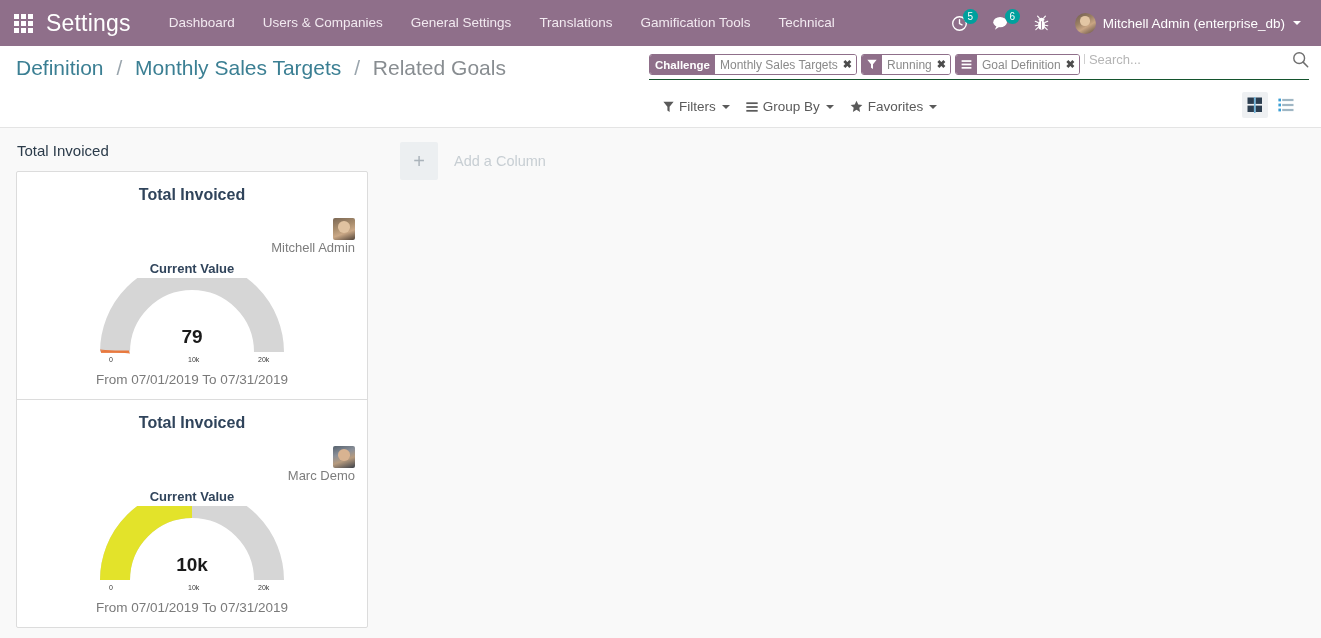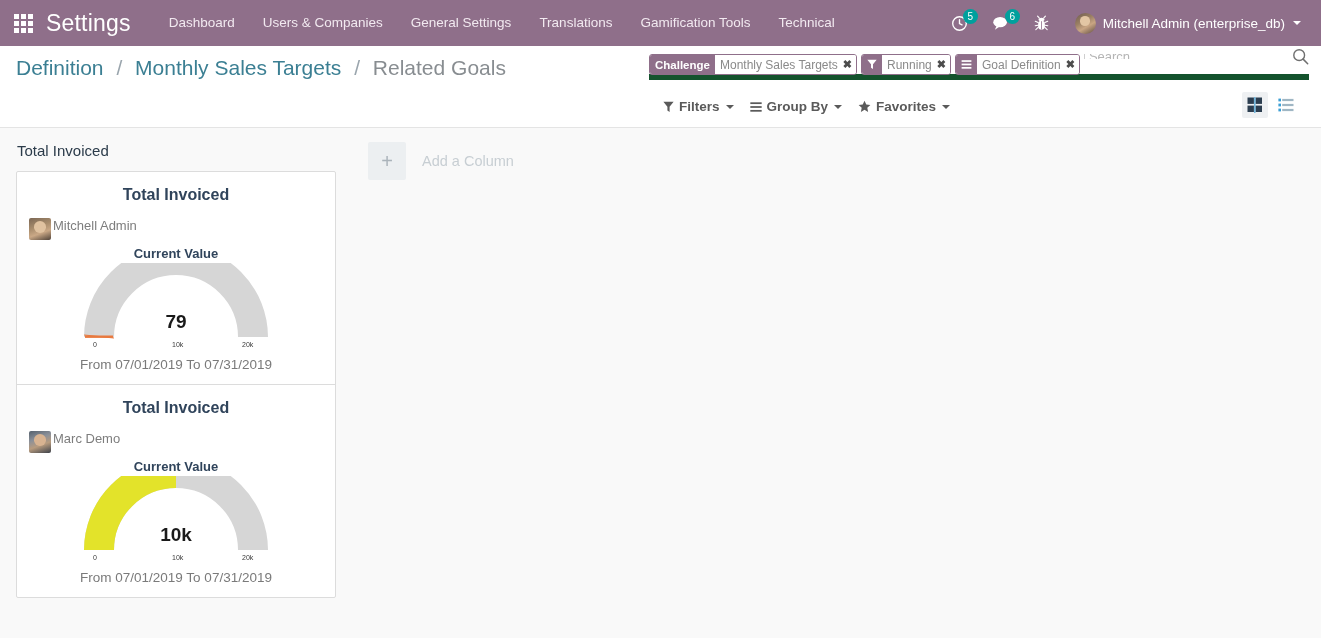--- a/index.html
+++ b/index.html
@@ -133,21 +133,21 @@
 
   
   .search-area {
     position: absolute;
     right: 12px; top: 8px;
     width: 660px;
   }
   .search-row {
     display: flex;
     align-items: stretch;
-    border-bottom: 6px solid #14532d;
+    border-bottom: 1px solid #14532d;
     padding-bottom: 15px;
     height: 26px;
   }
   .facet {
     display: flex;
     align-items: stretch;
     border: 1px solid #8f6f8a;
     border-radius: 3px;
     overflow: hidden;
     margin-right: 4px;
@@ -201,21 +201,20 @@
   .cp-bottom {
     position: absolute;
     left: 0; right: 0; top: 44px;
     height: 38px;
   }
   .cp-dropdowns {
     position: absolute;
     left: 655px; top: 6px;
     display: flex;
     align-items: center;
-    font-weight: bold;
   }
   .cp-dd {
     display: flex;
     align-items: center;
     color: #5a5a5a;
     font-size: 13.5px;
     padding: 3px 8px;
     cursor: pointer;
     white-space: nowrap;
   }
@@ -245,21 +244,21 @@
   
   .kanban {
     background: #f9f9f9;
     height: calc(638px - 46px - 82px);
     padding: 0;
     display: flex;
     align-items: flex-start;
     overflow: hidden;
   }
   .kb-column {
-    width: 320px;
+    width: 352px;
     margin: 14px 0 0 16px;
     flex: none;
   }
   .kb-col-title {
     font-size: 15px;
     color: #2b3b4a;
     font-weight: 400;
     margin-bottom: 12px;
     padding-left: 1px;
   }
@@ -275,22 +274,23 @@
   .kb-card + .kb-card { border-top: 1px solid #dcdcdc; }
   .card-title {
     text-align: center;
     font-size: 16px;
     font-weight: 700;
     color: #30445b;
     margin-bottom: 14px;
   }
   .card-user {
     display: flex;
-    align-items: flex-start;
+    align-items: flex-end;
     margin-bottom: 4px;
+    flex-direction: column;
   }
   .avatar-sm {
     width: 22px; height: 22px;
     flex: none;
     border-radius: 2px;
     overflow: hidden;
     position: relative;
     background: linear-gradient(160deg,#7b6754 0%, #a98d6d 40%, #caa886 65%, #4f4238 100%);
   }
   .avatar-sm::after {

